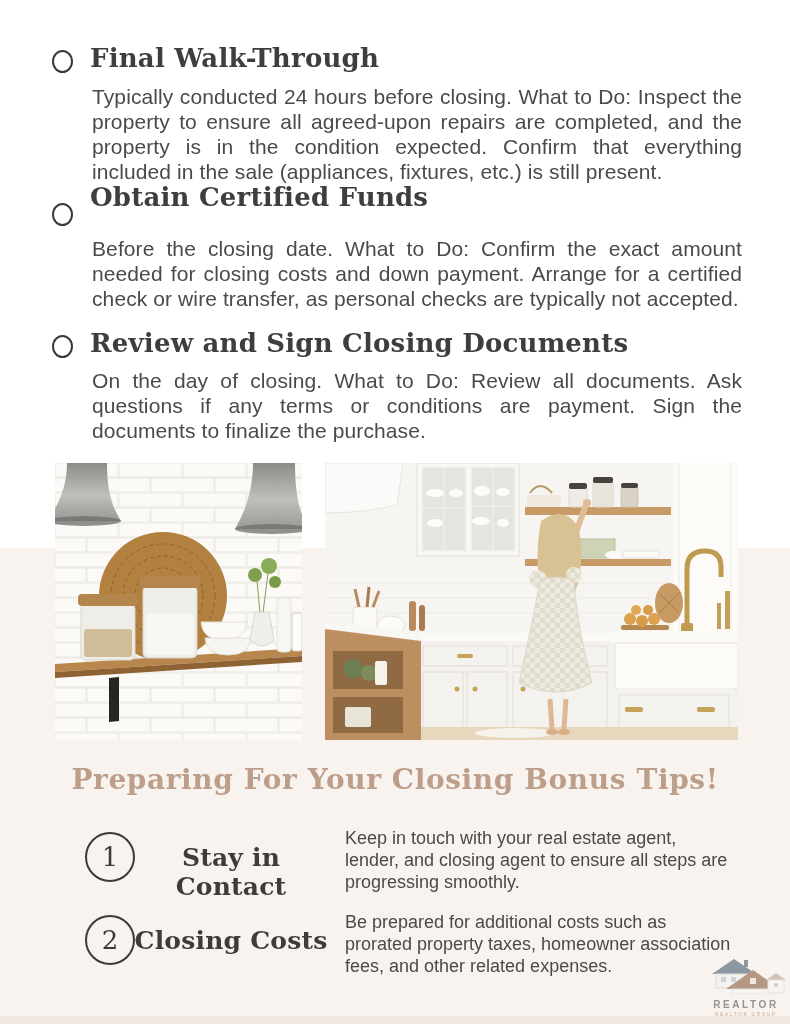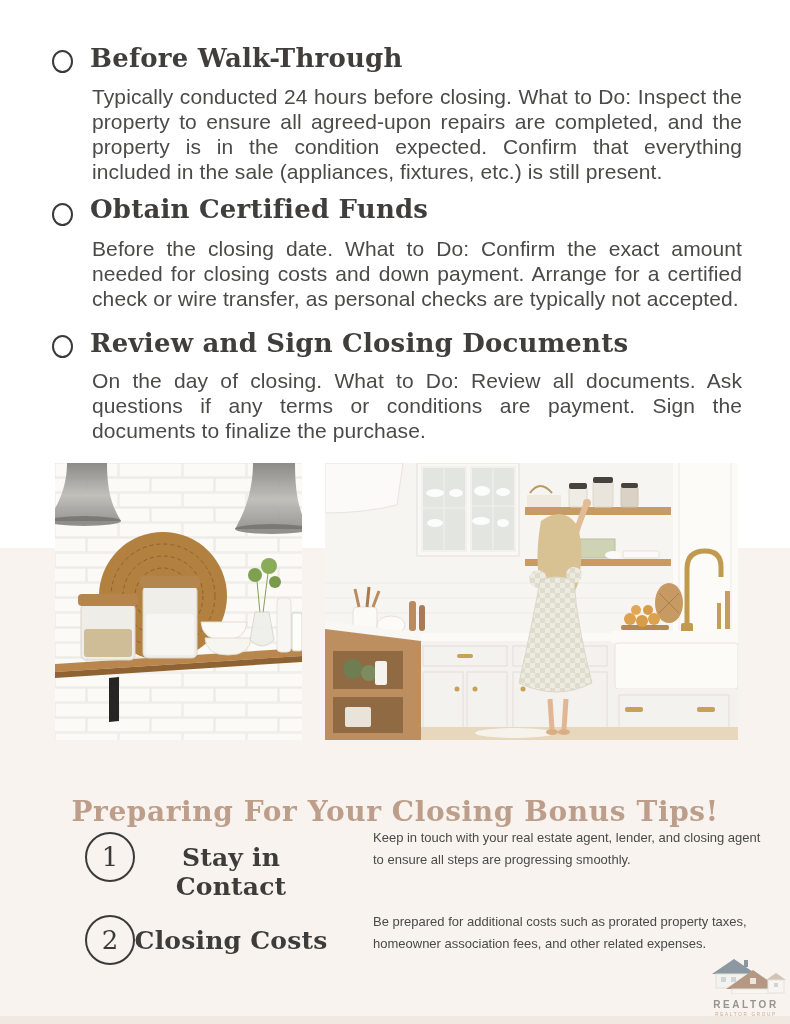--- a/index.html
+++ b/index.html
@@ -36,61 +36,61 @@
     text-align:justify; letter-spacing:0.1px;
   }
   
   .photo { position:absolute; overflow:hidden; }
   .photo svg { display:block; }
   
   .tips-heading {
     position:absolute; left:0; top:763px; width:790px;
     text-align:center;
     font-family:"DejaVu Serif", serif;
-    font-size:28px; color:#bc9e8a; letter-spacing:0.6px;margin-top:32px;
+    font-size:28px; color:#bc9e8a; letter-spacing:0.6px;
   }
   .tip-circle {
     position:absolute; left:85px; width:50px; height:50px;
     border:2.5px solid #3b3a38; border-radius:50%;
     display:flex; align-items:center; justify-content:center;
     font-family:"DejaVu Serif", serif; font-size:26px; color:#3b3a38;
   }
   .tip-title {
     position:absolute; left:133px; width:196px;
     text-align:center;
     font-family:"DejaVu Serif", serif;
     font-size:25px; color:#3d3c3a; letter-spacing:0.2px;
   }
   .tip-desc {
     position:absolute; left:345px; width:388px;
-    font-size:13px; line-height:22px; color:#4a4a48;margin-left:28px;
+    font-size:18px; line-height:22px; color:#4a4a48;
   }
   
   .logo { position:absolute; left:703px; top:956px; width:86px; text-align:center; }
   .logo-name {
     font-size:10px; font-weight:bold; color:#96948f;
     letter-spacing:2.6px; margin-top:1px; white-space:nowrap;
   }
   .logo-tag {
     font-size:4.6px; color:#c9ac92; letter-spacing:1.7px;
     margin-top:2px; white-space:nowrap;
   }
 </style>
 </head>
 <body>
 
 <div class="band"></div>
 <div class="band-edge"></div>
 
 <span class="check-circle" style="top:50px"></span>
-<h2 class="check-title" style="top:42px">Before Walk-Through</h2>
+<h2 class="check-title" style="top:42px">Final Walk-Through</h2>
 <p class="check-body" style="top:84px">Typically conducted 24 hours before closing. What to Do: Inspect the property to ensure all agreed-upon repairs are completed, and the property is in the condition expected. Confirm that everything included in the sale (appliances, fixtures, etc.) is still present.</p>
 
 <span class="check-circle" style="top:203px"></span>
-<h2 class="check-title" style="top:193px">Obtain Certified Funds</h2>
+<h2 class="check-title" style="top:181px">Obtain Certified Funds</h2>
 <p class="check-body" style="top:236px">Before the closing date. What to Do: Confirm the exact amount needed for closing costs and down payment. Arrange for a certified check or wire transfer, as personal checks are typically not accepted.</p>
 
 <span class="check-circle" style="top:335px"></span>
 <h2 class="check-title" style="top:327px">Review and Sign Closing Documents</h2>
 <p class="check-body" style="top:368px">On the day of closing. What to Do: Review all documents. Ask questions if any terms or conditions are payment. Sign the documents to finalize the purchase.</p>
 
 <div class="photo" style="left:55px; top:463px; width:247px; height:277px;">
 <svg width="247" height="277" viewBox="0 0 247 277">
   <defs>
     <linearGradient id="smoke" x1="0" y1="0" x2="0" y2="1">

